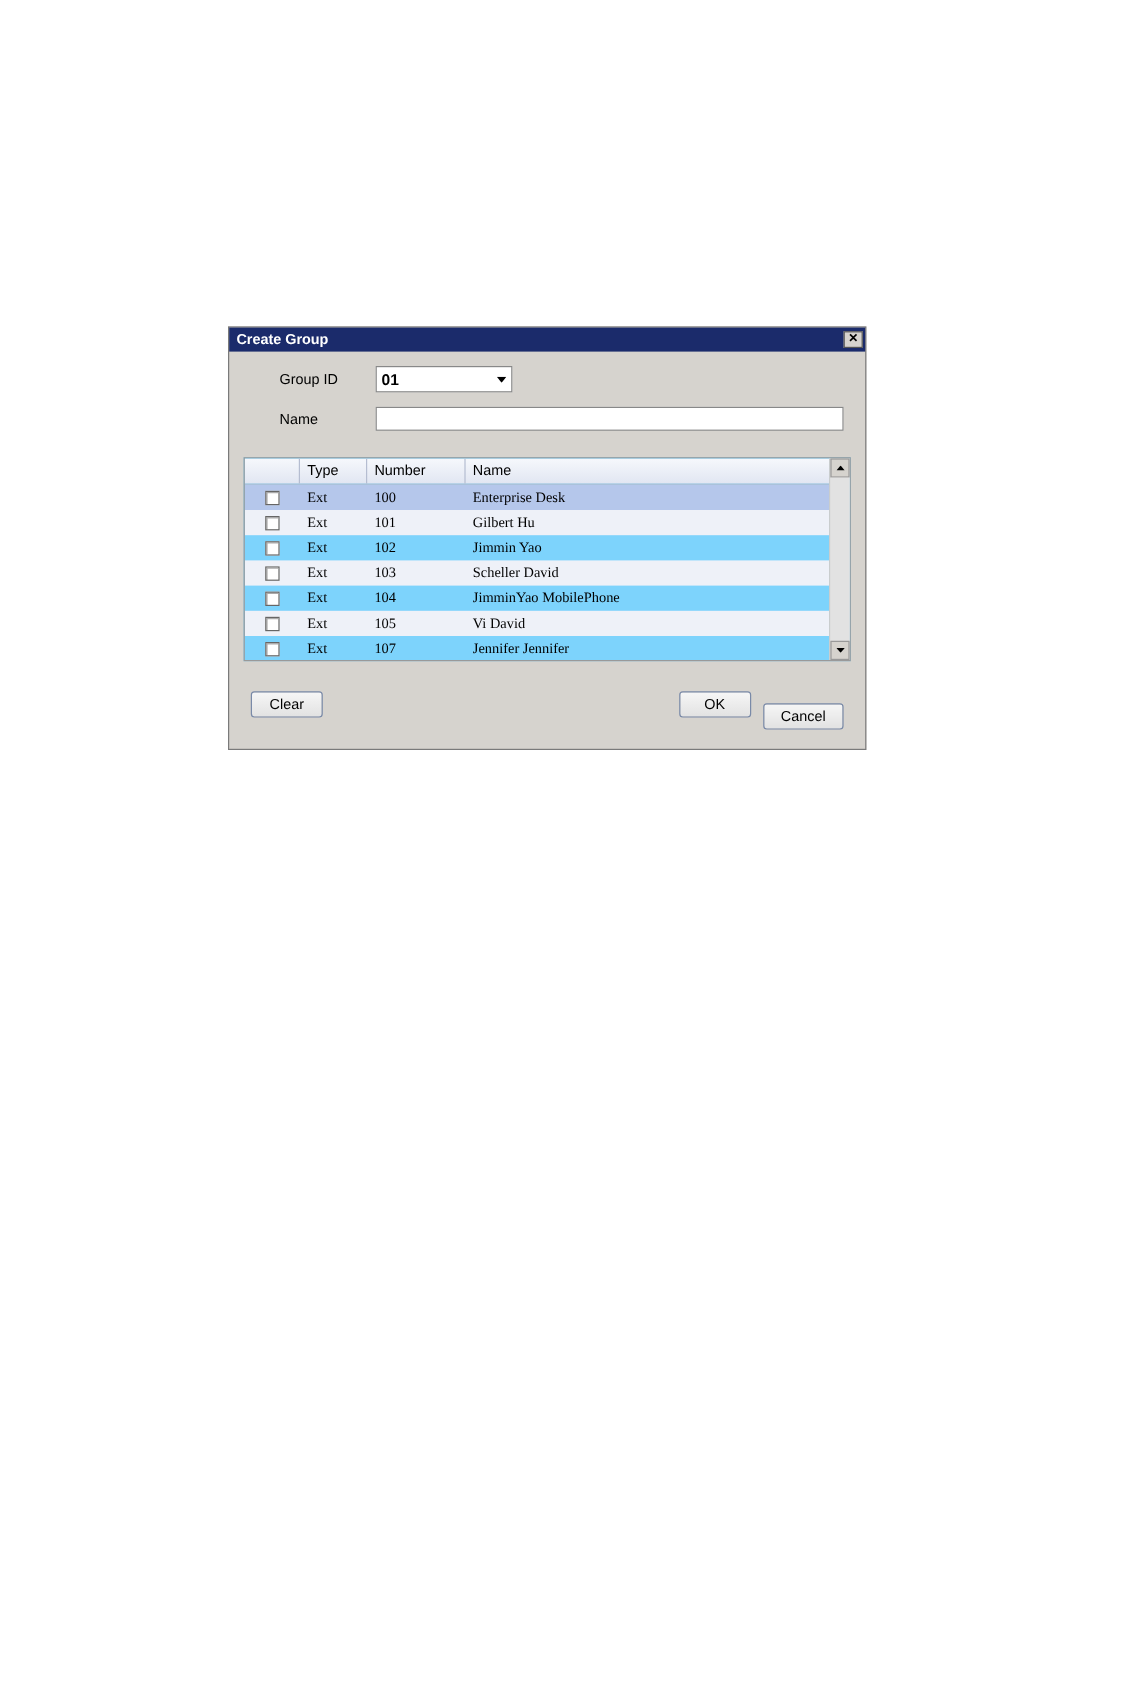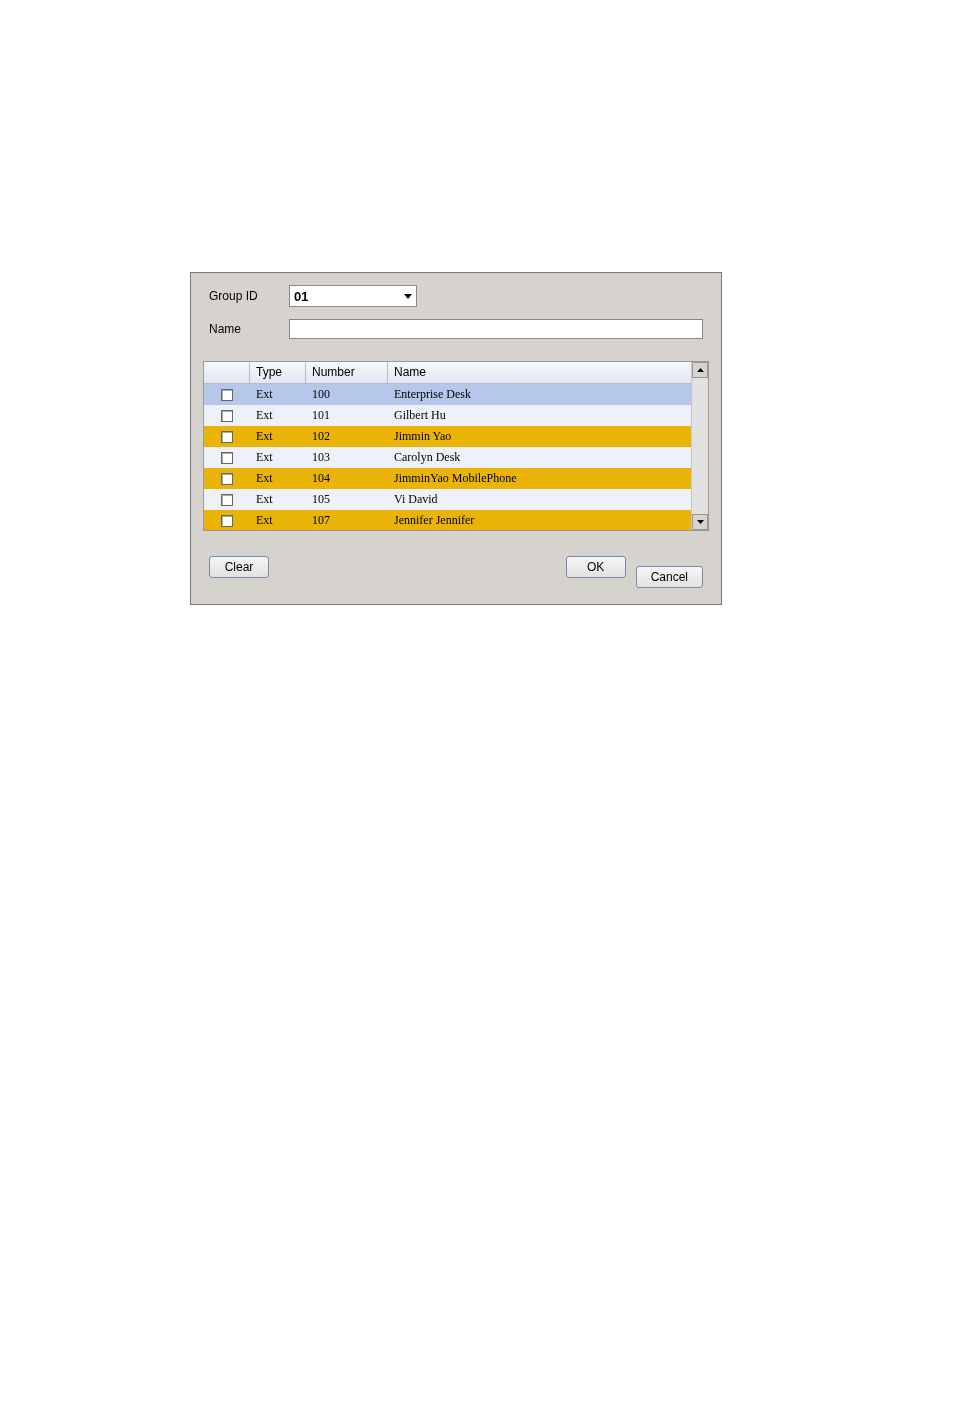--- a/index.html
+++ b/index.html
@@ -47,29 +47,30 @@
     cursor: pointer;
     font-family: Arial, sans-serif;
   }
   .form-area {
     padding: 12px 18px 10px 18px;
   }
   .form-row {
     display: flex;
     align-items: center;
     margin-bottom: 12px;
+    margin-left: 24px;
   }
   .form-label {
     width: 80px;
     font-size: 12px;
   }
   .dropdown {
     display: flex;
     align-items: center;
-    width: 128px;
+    width: 114px;
     height: 22px;
     background: #fff;
     border: 1px solid #888;
     box-sizing: border-box;
     position: relative;
   }
   .dropdown-value {
     flex: 1;
     padding: 0 4px;
     font-weight: bold;
@@ -89,21 +90,21 @@
     background: #fff;
     border: 1px solid #888;
     box-sizing: border-box;
     padding: 2px 4px;
     font-family: inherit;
     font-size: 12px;
   }
   .table-wrap {
     margin: 0 12px 0 12px;
     border: 1px solid #999;
-    background: #eab308;
+    background: #7dd3fc;
     display: flex;
     height: 170px;
     box-sizing: border-box;
   }
   .table-main {
     flex: 1;
     overflow: hidden;
     display: flex;
     flex-direction: column;
   }
@@ -200,20 +201,26 @@
     font-family: inherit;
     color: #000;
   }
   .btn + .btn { margin-left: 10px; margin-top: 21px; }
 </style>
 </head>
 <body>
 
 <div class="dialog">
 
+  <div class="titlebar">
+    <span>Create Group</span>
+    <div class="close-btn">
+      <span>✕</span>
+    </div>
+  </div>
 
   <div class="form-area">
 
     <div class="form-row">
       <div class="form-label">Group ID</div>
       <div class="dropdown">
         <div class="dropdown-value">01</div>
         <div class="dropdown-arrow">
           <svg width="8" height="5" viewBox="0 0 8 5">
               <path d="M0 0 L8 0 L4 5 Z" fill="#000"></path>
@@ -262,21 +269,21 @@
             <div class="td col-type">Ext</div>
             <div class="td col-num">102</div>
             <div class="td col-name">Jimmin Yao</div>
           </div>
           <div class="trow alt">
             <div class="td col-check">
               <div class="checkbox"></div>
             </div>
             <div class="td col-type">Ext</div>
             <div class="td col-num">103</div>
-            <div class="td col-name">Carolyn Desk</div>
+            <div class="td col-name">Scheller David</div>
           </div>
           <div class="trow">
             <div class="td col-check">
               <div class="checkbox"></div>
             </div>
             <div class="td col-type">Ext</div>
             <div class="td col-num">104</div>
             <div class="td col-name">JimminYao MobilePhone</div>
           </div>
           <div class="trow alt">

